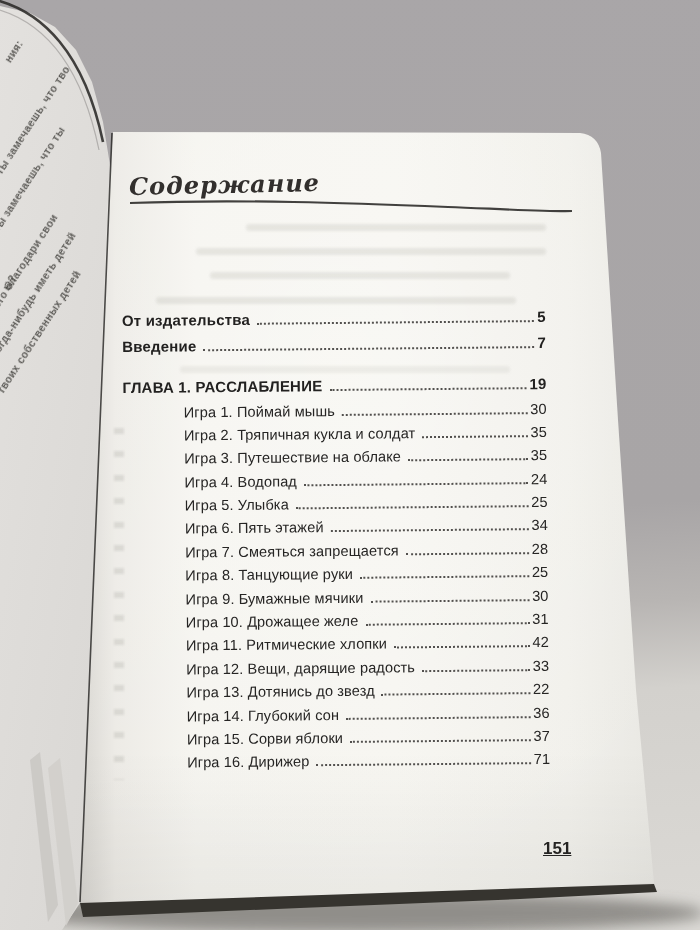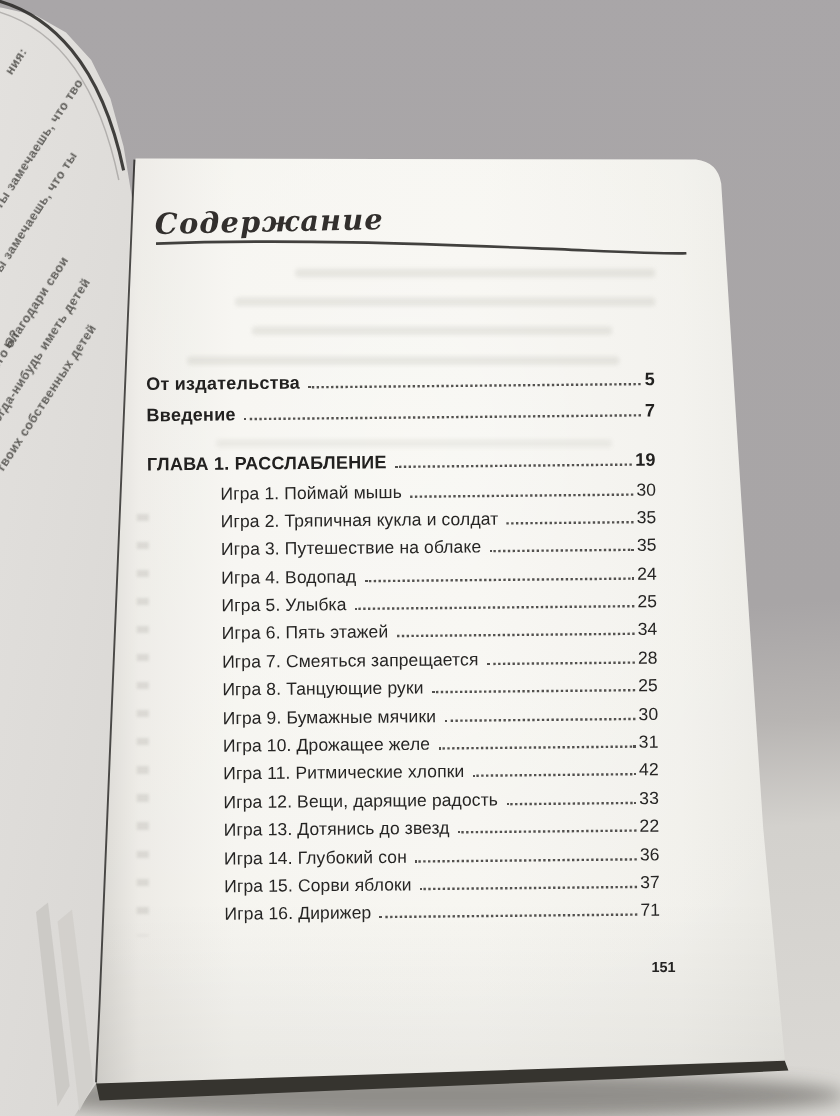--- a/index.html
+++ b/index.html
@@ -26,21 +26,21 @@
     font-family:"DejaVu Serif",serif;font-style:italic;font-weight:600;
     font-size:24px;letter-spacing:1px;color:#322f2d;transform:rotate(-1.2deg);
   }
   .toc{position:absolute;left:124px;top:310px;width:424px;transform:rotate(-.55deg);}
   .row{display:flex;align-items:baseline;}
   .lbl,.pg{white-space:nowrap;}
   .leader{flex:1 1 auto;border-bottom:2.2px dotted #454341;margin:0 3px 3px 7px;min-width:18px;opacity:.92;}
   .fm,.chapter{height:25.5px;font-size:15px;font-weight:700;color:#222120;letter-spacing:.2px;}
   .gap1{height:16px;}
   .game{height:23.4px;font-size:14.6px;font-weight:400;color:#262524;padding-left:61px;letter-spacing:.1px;}
-  .folio{position:absolute;left:543px;top:799px;font-size:12px;font-weight:700;color:#242322;}
+  .folio{position:absolute;left:543px;top:839px;font-size:17px;font-weight:700;color:#242322;text-decoration:underline;}
   
   .ghost{position:absolute;height:7px;border-radius:3px;background:rgba(128,125,114,.14);filter:blur(1.6px);}
   .ghost-col{position:absolute;left:114px;top:428px;width:10px;height:352px;filter:blur(1.2px);
     background:repeating-linear-gradient(180deg,rgba(120,118,110,.16) 0 6px,transparent 6px 23.4px);}
 </style>
 </head>
 <body>
 
 <div class="scene">
 

